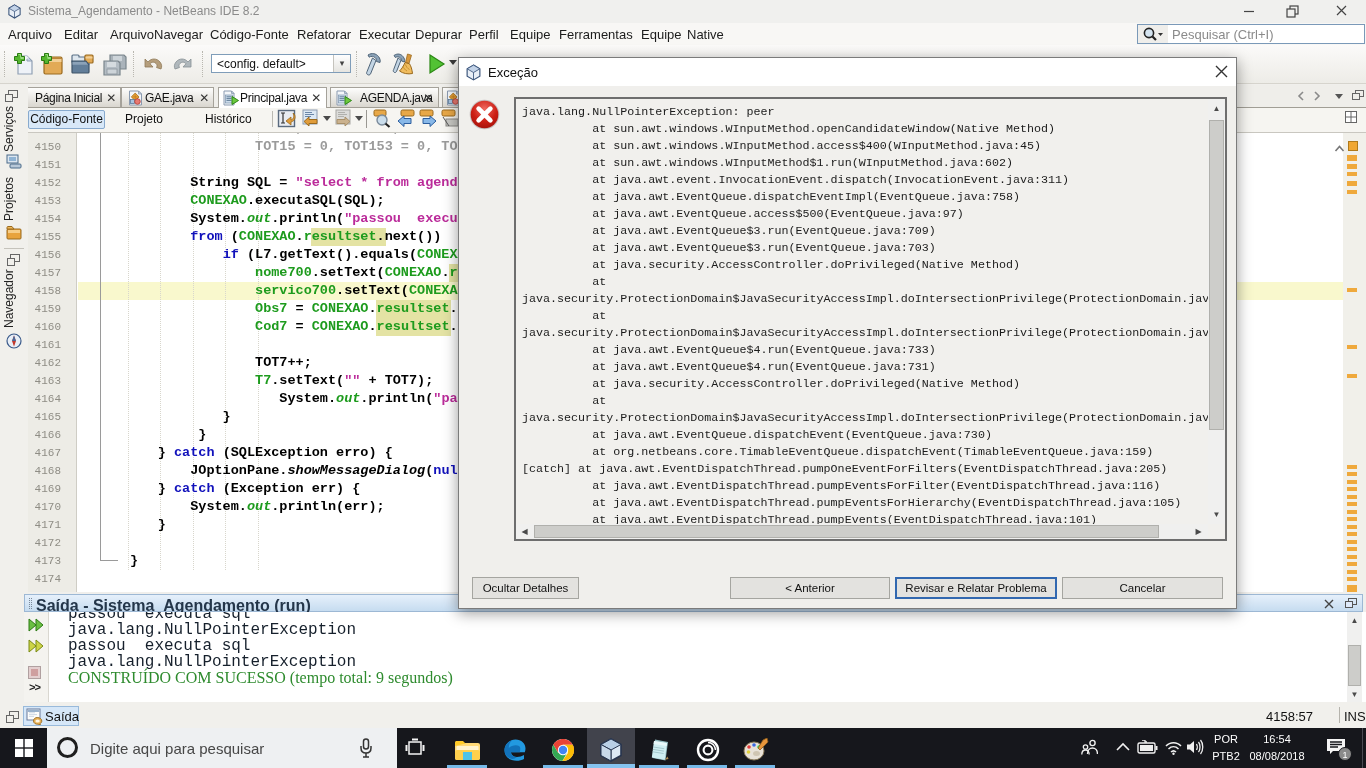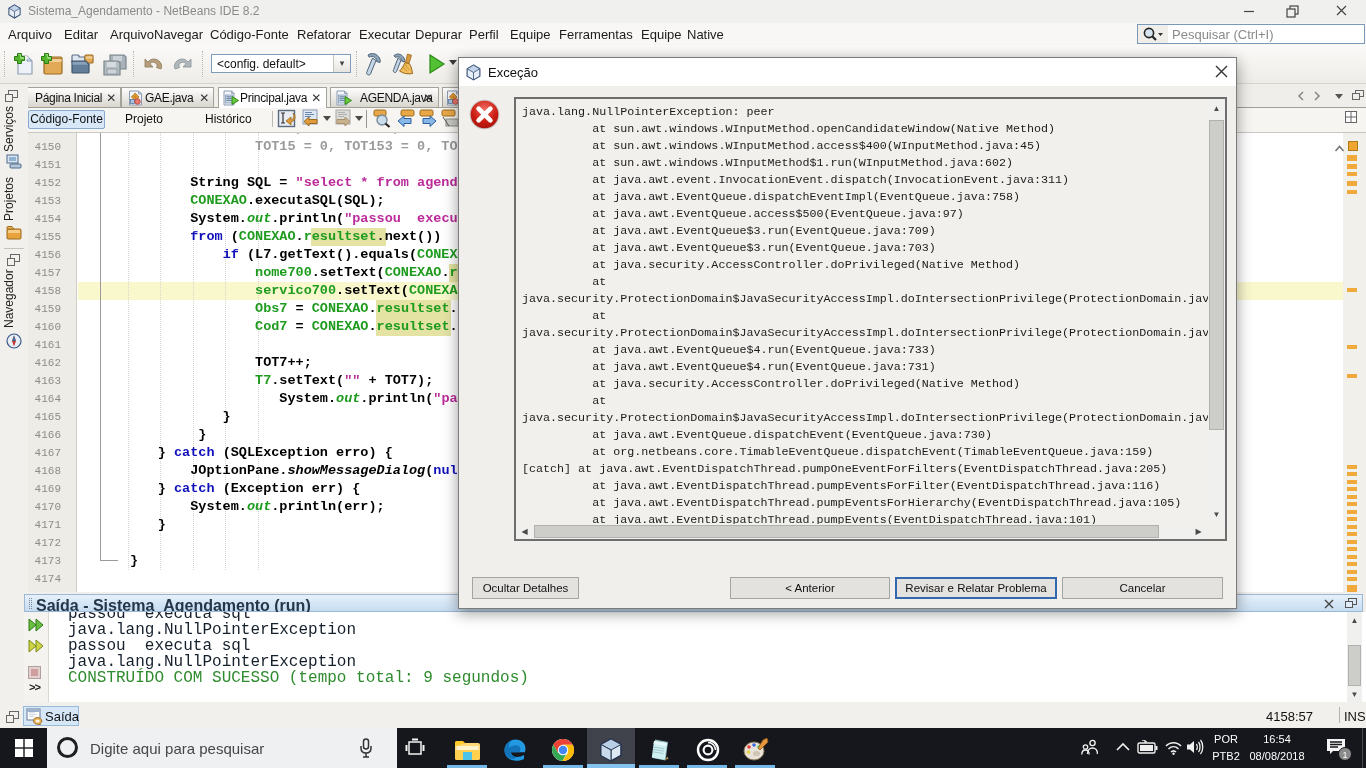--- a/index.html
+++ b/index.html
@@ -425,21 +425,21 @@
 </svg>
 <div class="abs" style="left:28px;top:666px;width:13px;height:13px;background:#e4cfcf;border:1px solid #b0a0a0;"></div>
 <div class="abs" style="left:31px;top:669px;width:7px;height:7px;background:#cf9f9f;"></div>
 <div class="abs mono" style="left:29px;top:682px;font-size:11px;font-weight:bold;color:#222;letter-spacing:-1px;">&gt;&gt;</div>
 
 <div class="abs" style="left:50px;top:612px;width:1290px;height:90px;overflow:hidden;">
   <div class="outline" style="left:18px;top:-6px;">passou  executa sql</div>
   <div class="outline" style="left:18px;top:10px;">java.lang.NullPointerException</div>
   <div class="outline" style="left:18px;top:26px;">passou  executa sql</div>
   <div class="outline" style="left:18px;top:42px;">java.lang.NullPointerException</div>
-  <div class="outline" style="left:18px;top:58px;color:#2e8b2e;">CONSTRUÍDO COM SUCESSO (tempo total: 9 segundos)</div>
+  <div class="outline" style="left:18px;top:58px;color:#2e8b2e;font-family:Liberation Serif, serif;">CONSTRUÍDO COM SUCESSO (tempo total: 9 segundos)</div>
 </div>
 
 <div class="sbtrack" style="left:1347px;top:612px;width:15px;height:90px;"></div>
 <div class="sbarr" style="left:1347px;top:612px;width:15px;height:16px;">▲</div>
 <div class="sbthumb" style="left:1348px;top:645px;width:13px;height:41px;"></div>
 <div class="sbarr" style="left:1347px;top:686px;width:15px;height:16px;">▼</div>
 
 <div class="abs" id="statusbar"></div>
 <svg class="abs" style="left:6px;top:711px;" width="13" height="12" viewBox="0 0 13 12">
   <rect x="3.5" y="0.5" width="9" height="7" fill="none" stroke="#666" stroke-width="1"></rect>

